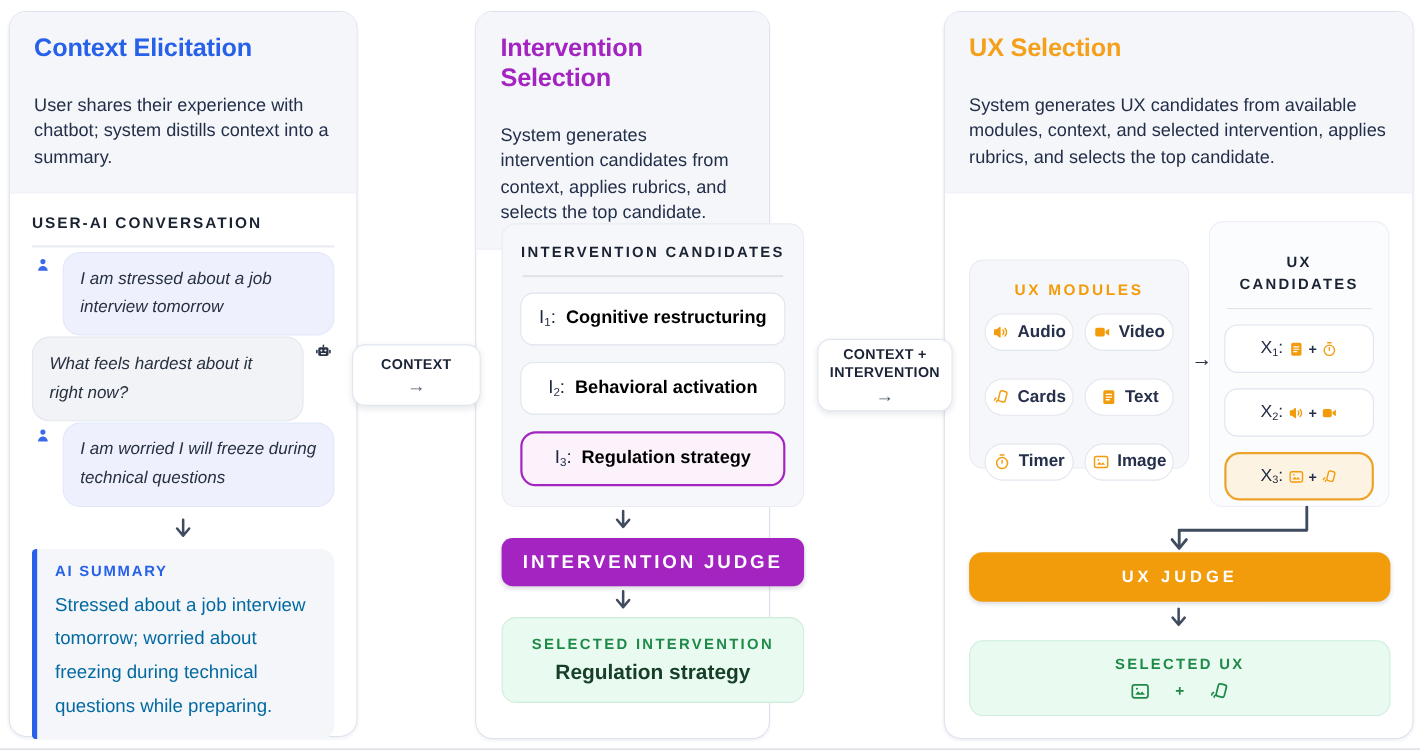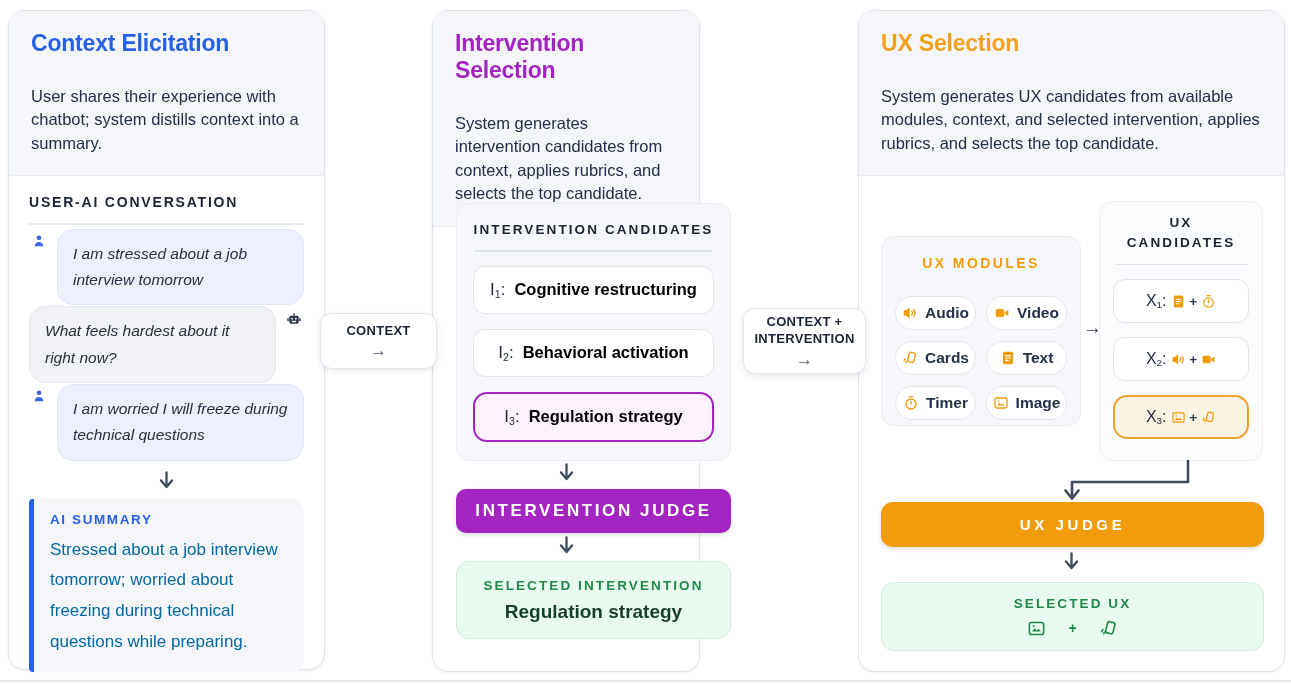--- a/index.html
+++ b/index.html
@@ -56,21 +56,21 @@
            font-weight:800; box-shadow:0 2px 4px rgba(20,30,60,.15); }
   .judge.purple { background:#a324c0; border-radius:10px; font-size:17px; letter-spacing:2.6px; }
   .judge.orange { background:#f29c0b; border-radius:12px; font-size:15px; letter-spacing:3.6px; }
   .sel-box { position:absolute; background:#e9faf0; border:1.5px solid #cdeedd; border-radius:13px;
              display:flex; flex-direction:column; align-items:center; justify-content:center; gap:8px; }
   .sel-label { color:#1f8a48; font-size:13.5px; font-weight:800; letter-spacing:2.1px; }
   .sel-value { color:#163f27; font-size:19px; font-weight:800; }
   .abs-arrow { position:absolute; }
 
   
-  .mod-grid { display:grid; grid-template-columns:1fr 1fr; gap:11px 10px; margin-top:22px; }
+  .mod-grid { display:grid; grid-template-columns:1fr 1fr; gap:25px 10px; margin-top:11px; }
   .module { background:#fff; border:1.5px solid #e2e6ee; border-radius:17px; height:34px;
             display:flex; align-items:center; justify-content:center; gap:7px;
             font-weight:700; font-size:15.5px; color:#25304a; }
   .module .icon { color:#f29c0b; font-size:16px; }
   .flow-arrow { position:absolute; font-size:19px; font-weight:700; color:#2a3447; }
   .ux-pill { height:44px; margin-top:14px; gap:4px; }
   .ux-pill .pid { font-size:16px; }
   .ux-pill .icon { color:#f29c0b; font-size:15px; }
   .plus { font-size:13px; font-weight:800; color:#25304a; }
   .sel-icons { display:flex; align-items:center; gap:22px; }
@@ -268,21 +268,21 @@
                 <path d="M6.3 15.8l3.3-4 2.6 2.8 2-2.3 3.5 3.5z" fill="currentColor" stroke="none"></path>
               </svg>
             </span>
           <span>Image</span>
         </div>
       </div>
     </div>
 
     <span class="flow-arrow" style="left:224px; top:306px;">→</span>
 
-    <div class="gray-box" style="left:240px; top:190px; width:164px; height:260px; padding:11px 13px; background:#fbfcfe; border-color:#eceff5;">
+    <div class="gray-box" style="left:240px; top:190px; width:164px; height:260px; padding:27px 13px; background:#fbfcfe; border-color:#eceff5;">
       <div class="kicker box-title">UX CANDIDATES</div>
       <div class="box-divider"></div>
 
       <div class="pill ux-pill">
         <span class="pid"><span>X</span><sub>1</sub><span>:</span></span>
         <span class="icon">
             <svg viewBox="0 0 24 24">
               <rect x="4.5" y="2.5" width="15" height="19" rx="2.5" fill="currentColor"></rect>
               <rect x="7.5" y="7.5" width="9" height="1.8" rx=".9" fill="#fff"></rect>
               <rect x="7.5" y="11.1" width="9" height="1.8" rx=".9" fill="#fff"></rect>

